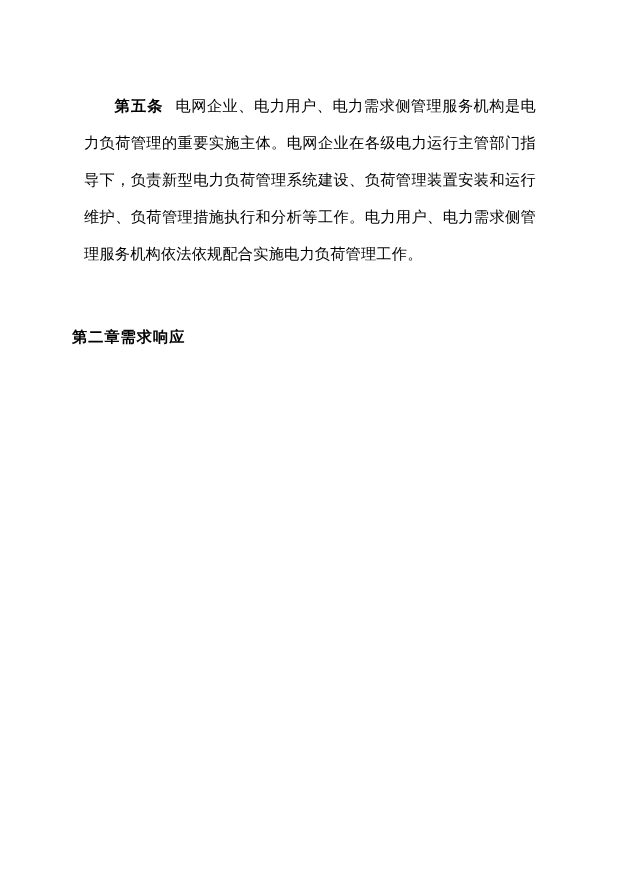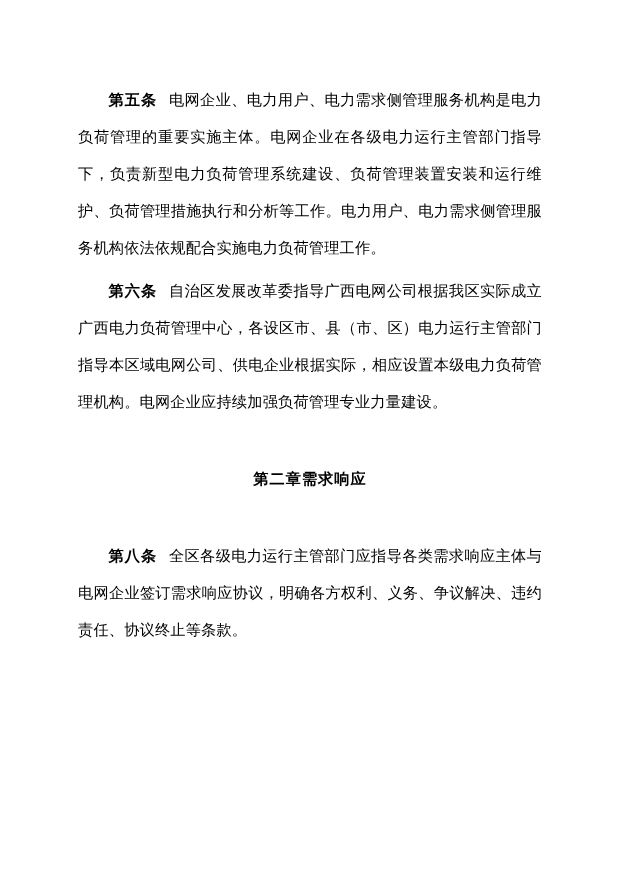--- a/index.html
+++ b/index.html
@@ -23,34 +23,33 @@
     background: #ffffff;
   }
   .doc-body {
     font-size: 15.2px;
     line-height: 37px;
     text-align: justify;
     text-justify: inter-ideograph;
     letter-spacing: 0.2px;
   }
   .para {
-    margin: 6px;
+    margin: 12px;
     text-indent: 2em;
   }
   .para .label {
     font-weight: bold;
     letter-spacing: 1px;
   }
   .para .label-gap {
     display: inline-block;
     width: 0.75em;
   }
   .chapter-heading {
     margin: 0;
-    text-align: center;
     font-weight: bold;
     letter-spacing: 1px;
     line-height: 37px;
   }
   .spacer-before-chapter {
     height: 34px;
   }
   .spacer-after-chapter {
     height: 34px;
   }
@@ -58,31 +57,25 @@
 </head>
 <body>
 
 <div class="page">
   <div class="doc-body">
 
     <p class="para">
       <span class="label">第五条</span><span class="label-gap"></span><span>电网企业、电力用户、电力需求侧管理服务机构是电力负荷管理的重要实施主体。电网企业在各级电力运行主管部门指导下，负责新型电力负荷管理系统建设、负荷管理装置安装和运行维护、负荷管理措施执行和分析等工作。电力用户、电力需求侧管理服务机构依法依规配合实施电力负荷管理工作。</span>
     </p>
 
-    <p class="para">
-      <span class="label">第六条</span><span class="label-gap"></span><span>自治区发展改革委指导广西电网公司根据我区实际成立广西电力负荷管理中心，各设区市、县（市、区）电力运行主管部门指导本区域电网公司、供电企业根据实际，相应设置本级电力负荷管理机构。电网企业应持续加强负荷管理专业力量建设。</span>
-    </p>
 
     <div class="spacer-before-chapter"></div>
 
     <p class="chapter-heading">
       <span>第二章</span><span class="label-gap"></span><span>需求响应</span>
     </p>
 
     <div class="spacer-after-chapter"></div>
 
 
-    <p class="para">
-      <span class="label">第八条</span><span class="label-gap"></span><span>全区各级电力运行主管部门应指导各类需求响应主体与电网企业签订需求响应协议，明确各方权利、义务、争议解决、违约责任、协议终止等条款。</span>
-    </p>
 
   </div>
 </div>
 
 </body></html>

